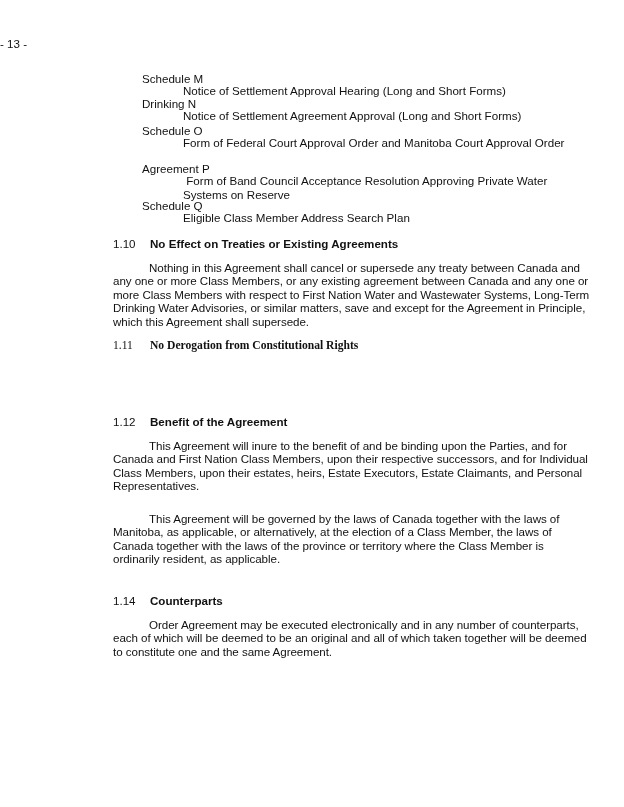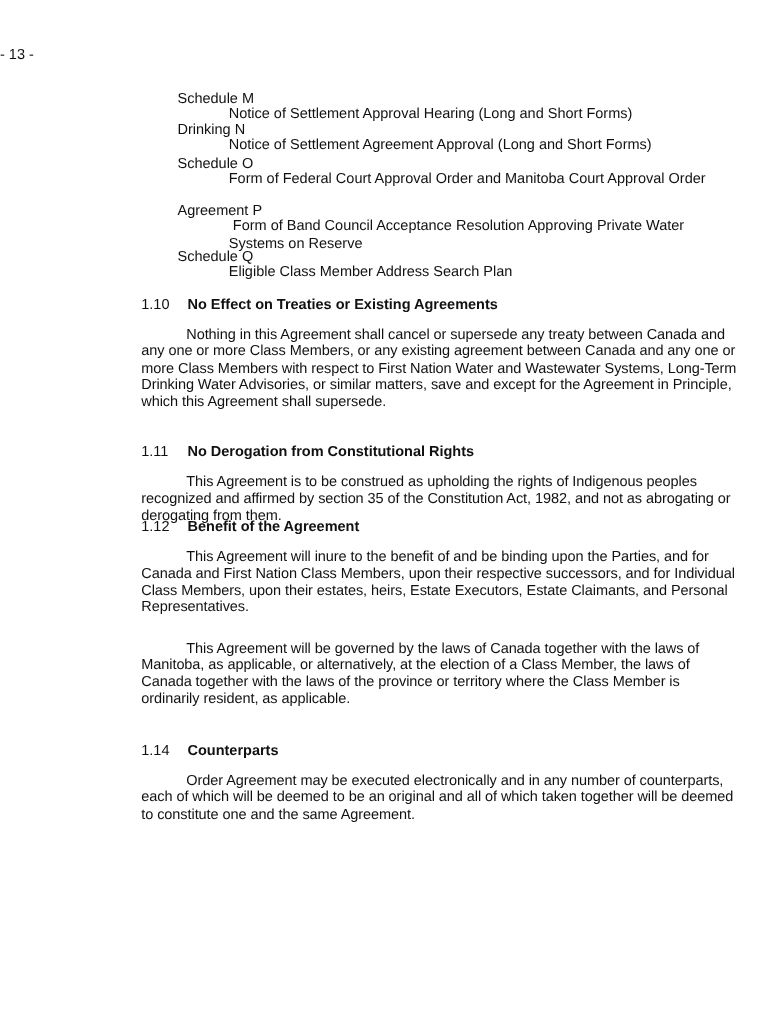--- a/index.html
+++ b/index.html
@@ -42,26 +42,25 @@
 </div>
 
 <div class="sec" style="top:236px;">
   <div class="sec-head">
     <span class="sec-num">1.10</span>
     <span class="sec-title">No Effect on Treaties or Existing Agreements</span>
   </div>
   <div class="sec-body">Nothing in this Agreement shall cancel or supersede any treaty between Canada and any one or more Class Members, or any existing agreement between Canada and any one or more Class Members with respect to First Nation Water and Wastewater Systems, Long-Term Drinking Water Advisories, or similar matters, save and except for the Agreement in Principle, which this Agreement shall supersede.</div>
 </div>
 
-<div class="sec" style="top:354px;">
+<div class="sec" style="top:338px;font-family:Liberation Serif, serif;">
   <div class="sec-head">
     <span class="sec-num">1.11</span>
     <span class="sec-title">No Derogation from Constitutional Rights</span>
   </div>
-  <div class="sec-body">This Agreement is to be construed as upholding the rights of Indigenous peoples recognized and affirmed by section 35 of the Constitution Act, 1982, and not as abrogating or derogating from them.</div>
 </div>
 
 <div class="sec" style="top:414px;">
   <div class="sec-head">
     <span class="sec-num">1.12</span>
     <span class="sec-title">Benefit of the Agreement</span>
   </div>
   <div class="sec-body">This Agreement will inure to the benefit of and be binding upon the Parties, and for Canada and First Nation Class Members, upon their respective successors, and for Individual Class Members, upon their estates, heirs, Estate Executors, Estate Claimants, and Personal Representatives.</div>
 </div>
 

